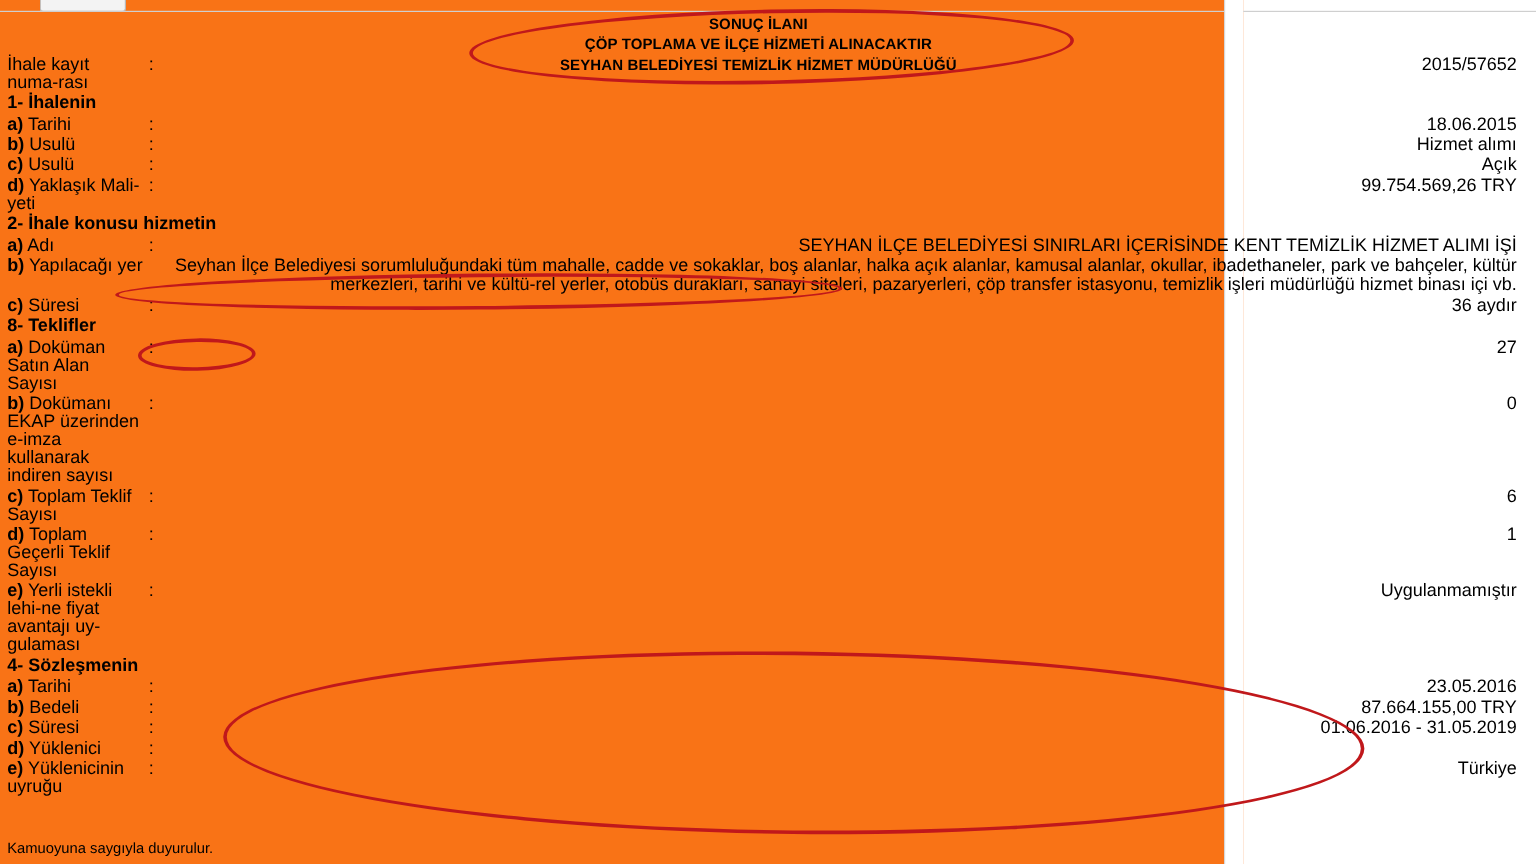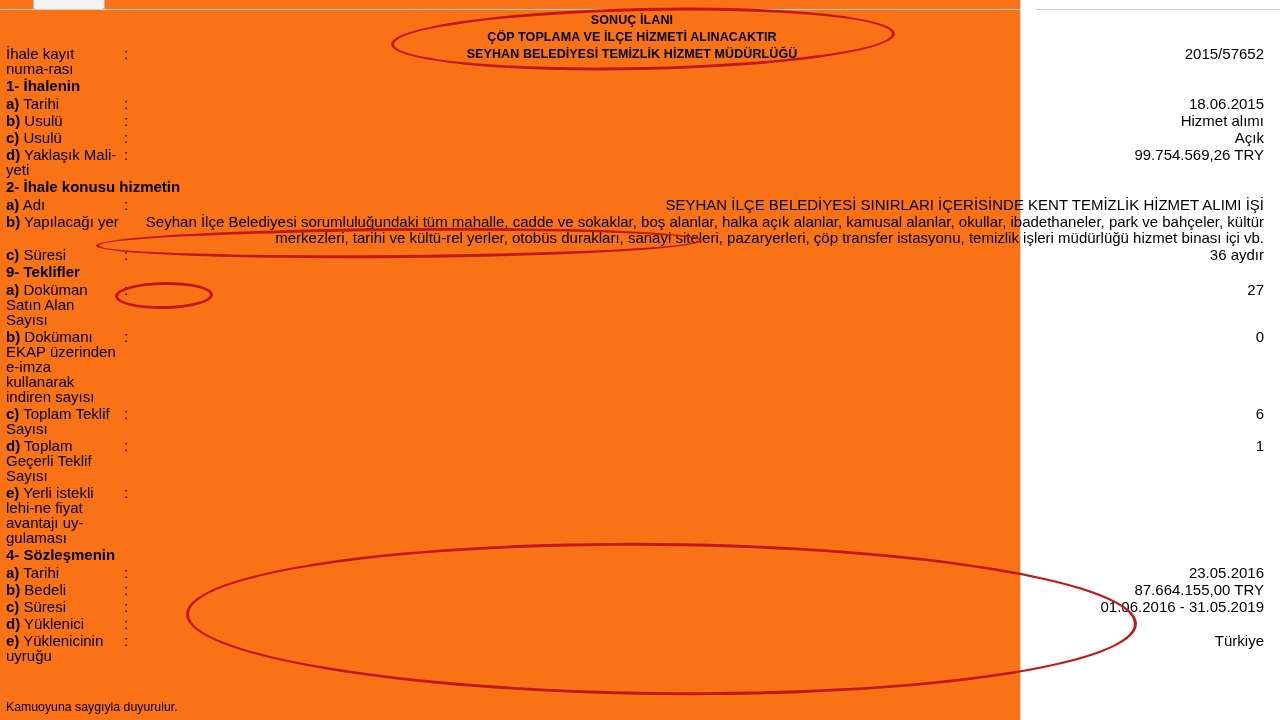--- a/index.html
+++ b/index.html
@@ -206,21 +206,21 @@
     </div>
     <div class="row">
       <div class="lbl">
         <b>c)</b>
         <span>Süresi</span>
       </div>
       <div class="colon">:</div>
       <div class="val">36 aydır</div>
     </div>
 
-    <div class="section">9- Teklifler</div>
+    <div class="section">8- Teklifler</div>
     <div class="row">
       <div class="lbl">
         <b>a)</b>
         <span>Doküman Satın Alan Sayısı</span>
       </div>
       <div class="colon">:</div>
       <div class="val">27</div>
     </div>
     <div class="row">
       <div class="lbl">
@@ -245,20 +245,21 @@
       </div>
       <div class="colon">:</div>
       <div class="val">1</div>
     </div>
     <div class="row">
       <div class="lbl">
         <b>e)</b>
         <span>Yerli istekli lehi-ne fiyat avantajı uy-gulaması</span>
       </div>
       <div class="colon">:</div>
+      <div class="val">Uygulanmamıştır</div>
     </div>
 
     <div class="section">4- Sözleşmenin</div>
     <div class="row">
       <div class="lbl">
         <b>a)</b>
         <span>Tarihi</span>
       </div>
       <div class="colon">:</div>
       <div class="val">23.05.2016</div>

